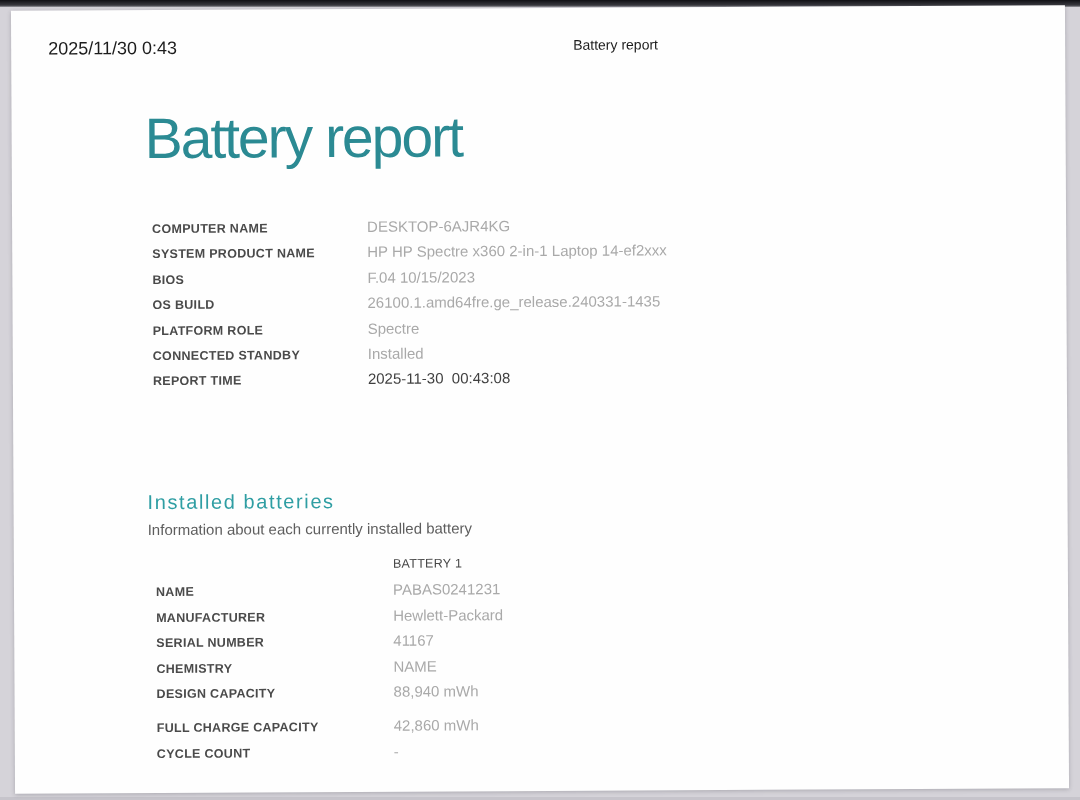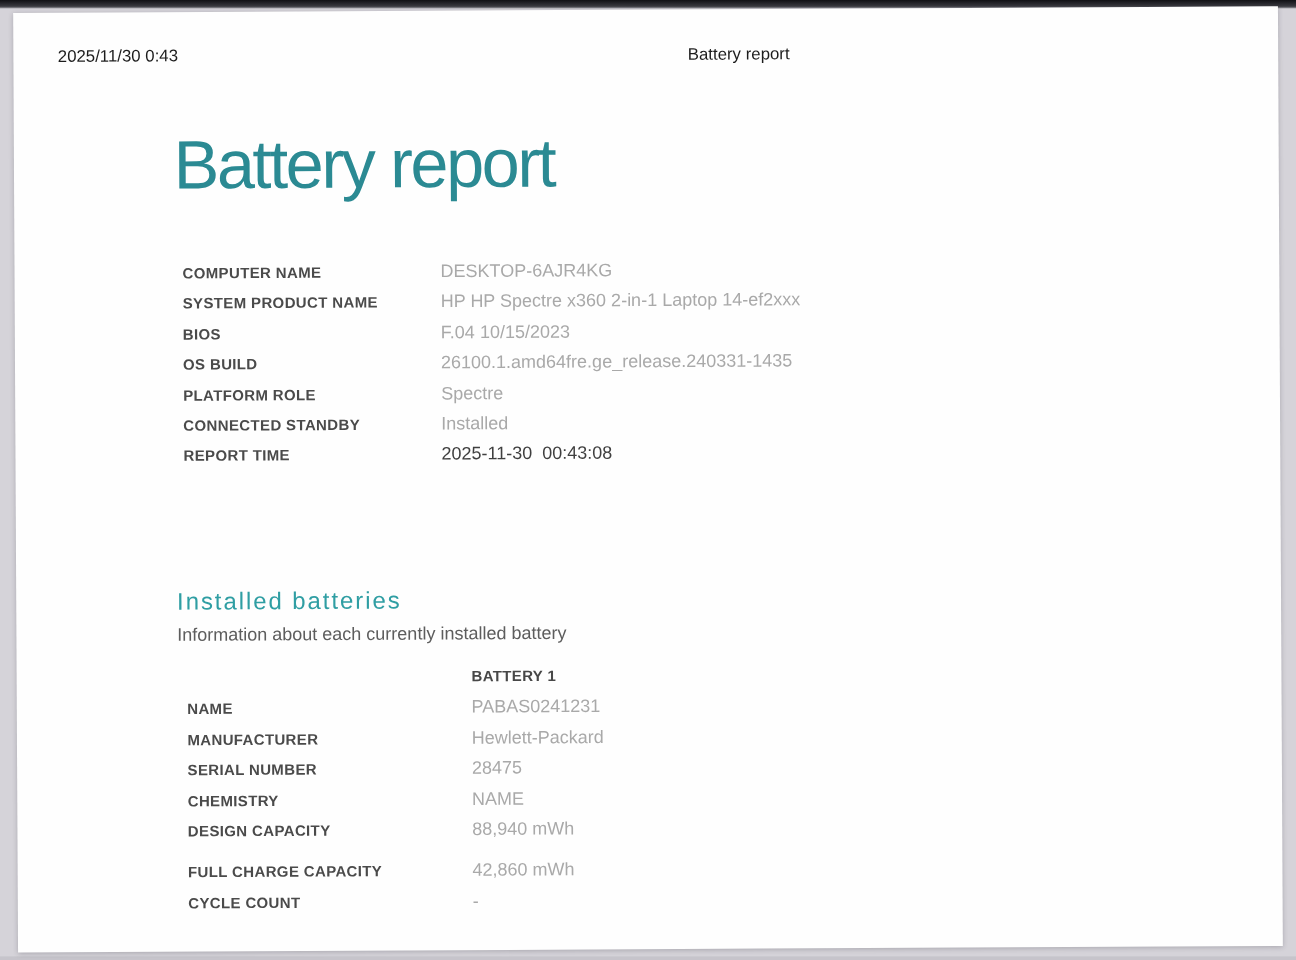--- a/index.html
+++ b/index.html
@@ -25,21 +25,21 @@
     position: absolute; left: 13px; top: 8px;
     width: 1054px; height: 783px;
     background: #fefefe;
     transform: rotate(-0.3deg);
     transform-origin: 50% 50%;
     box-shadow: 0 1px 4px rgba(40,40,50,0.25);
     z-index: 1;
   }
   .print-date {
     position: absolute; left: 37px; top: 28px;
-    font-size: 14px; color: #1c1c1c;
+    font-size: 18px; color: #1c1c1c;
   }
   .print-title {
     position: absolute; left: 562px; top: 29px;
     font-size: 14px; color: #1c1c1c;
   }
   .report-title {
     position: absolute; left: 133px; top: 100px; margin: 0;
     font-size: 57px; font-weight: 400; letter-spacing: -2px;
     line-height: 1;
     color: #2b8a93;
@@ -50,21 +50,21 @@
     font-size: 12.5px; font-weight: 700; color: #4a4a4a;
     letter-spacing: 0.3px;
   }
   .value { font-size: 15px; color: #a9a9a9; white-space: pre-wrap; }
   .value.dark { color: #3f3f3f; }
   .sysinfo { left: 140px; top: 205px; }
   .sysinfo .label { flex: 0 0 215px; }
   .battery { left: 142px; top: 543px; }
   .battery .label { flex: 0 0 237px; }
   .col-header {
-    font-size: 12.5px; font-weight: 700; color: #474747; letter-spacing: 0.3px;
+    font-size: 12.5px; font-weight: 400; color: #474747; letter-spacing: 0.3px;
   }
   .section { position: absolute; left: 134px; top: 481px; }
   .section h2 {
     margin: 0; font-size: 20px; font-weight: 400;
     color: #2f9ea3; letter-spacing: 1.6px;
   }
   .subtitle { margin-top: 7px; font-size: 15px; color: #5d5d5d; }
   .spacer { height: 9px; }
 </style>
 </head>
@@ -124,21 +124,21 @@
     <div class="row">
       <span class="label">NAME</span>
       <span class="value">PABAS0241231</span>
     </div>
     <div class="row">
       <span class="label">MANUFACTURER</span>
       <span class="value">Hewlett-Packard</span>
     </div>
     <div class="row">
       <span class="label">SERIAL NUMBER</span>
-      <span class="value">28475</span>
+      <span class="value">41167</span>
     </div>
     <div class="row">
       <span class="label">CHEMISTRY</span>
       <span class="value">NAME</span>
     </div>
     <div class="row">
       <span class="label">DESIGN CAPACITY</span>
       <span class="value">88,940 mWh</span>
     </div>
     <div class="spacer"></div>

